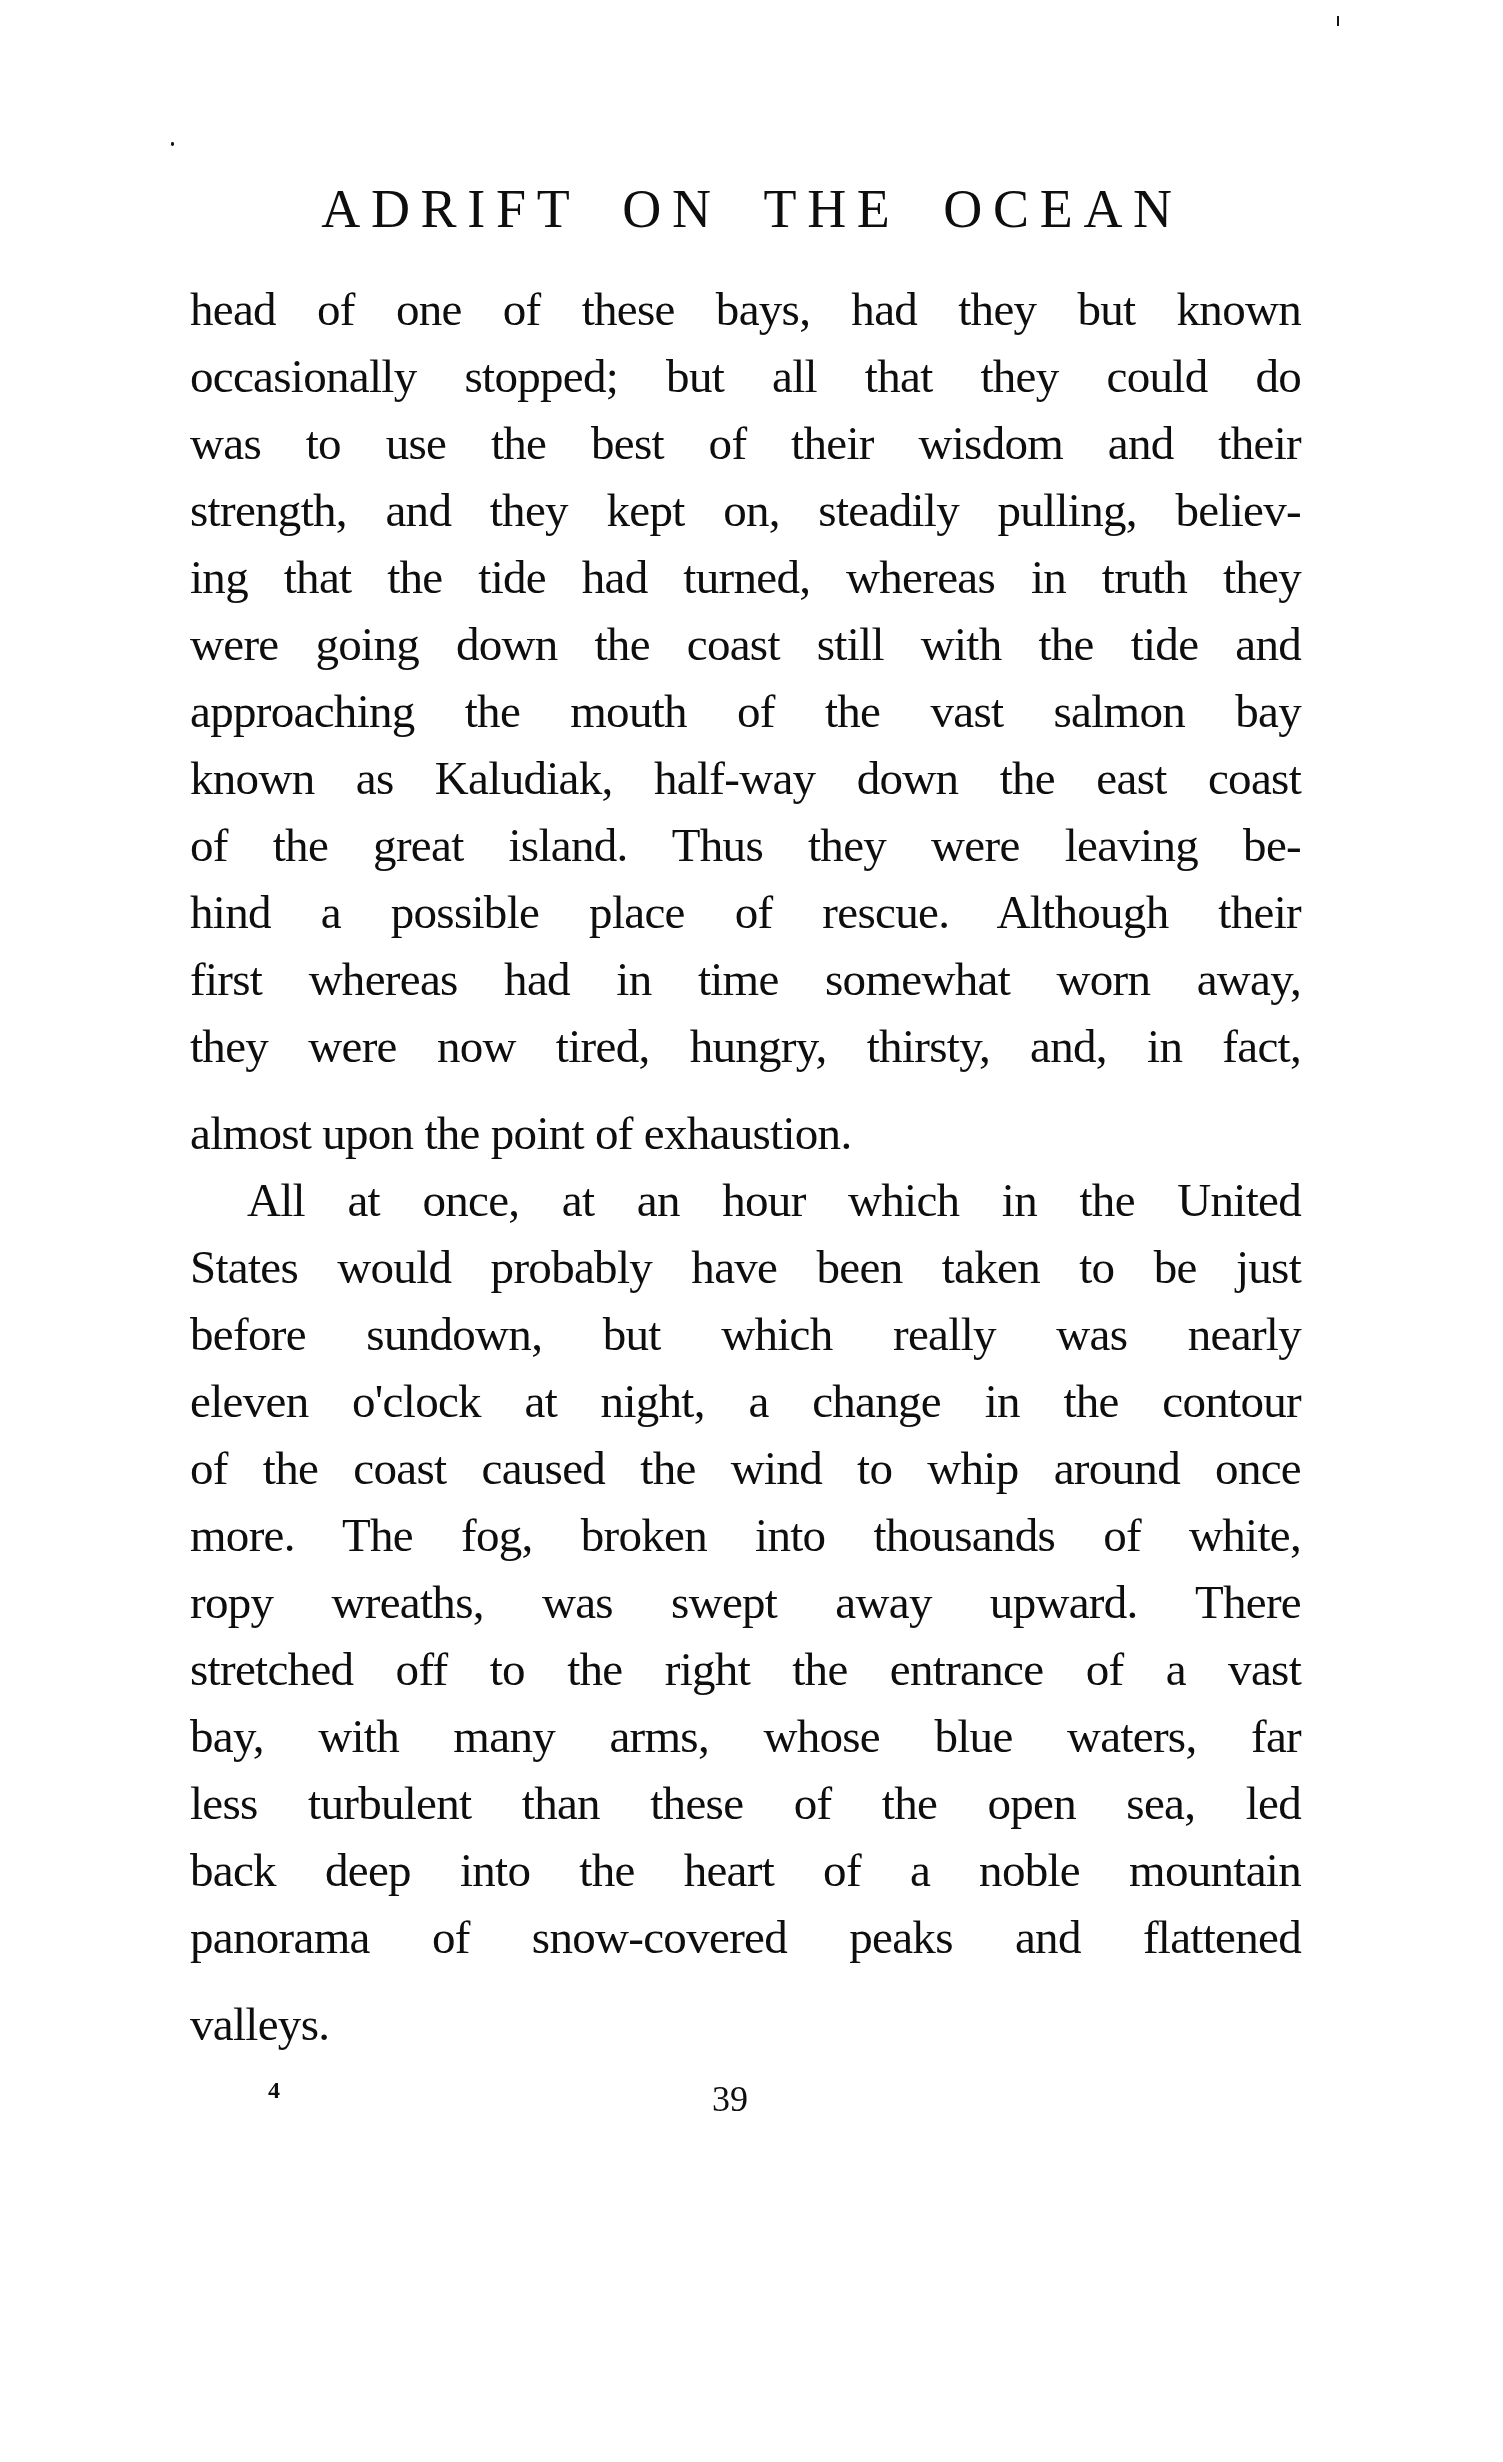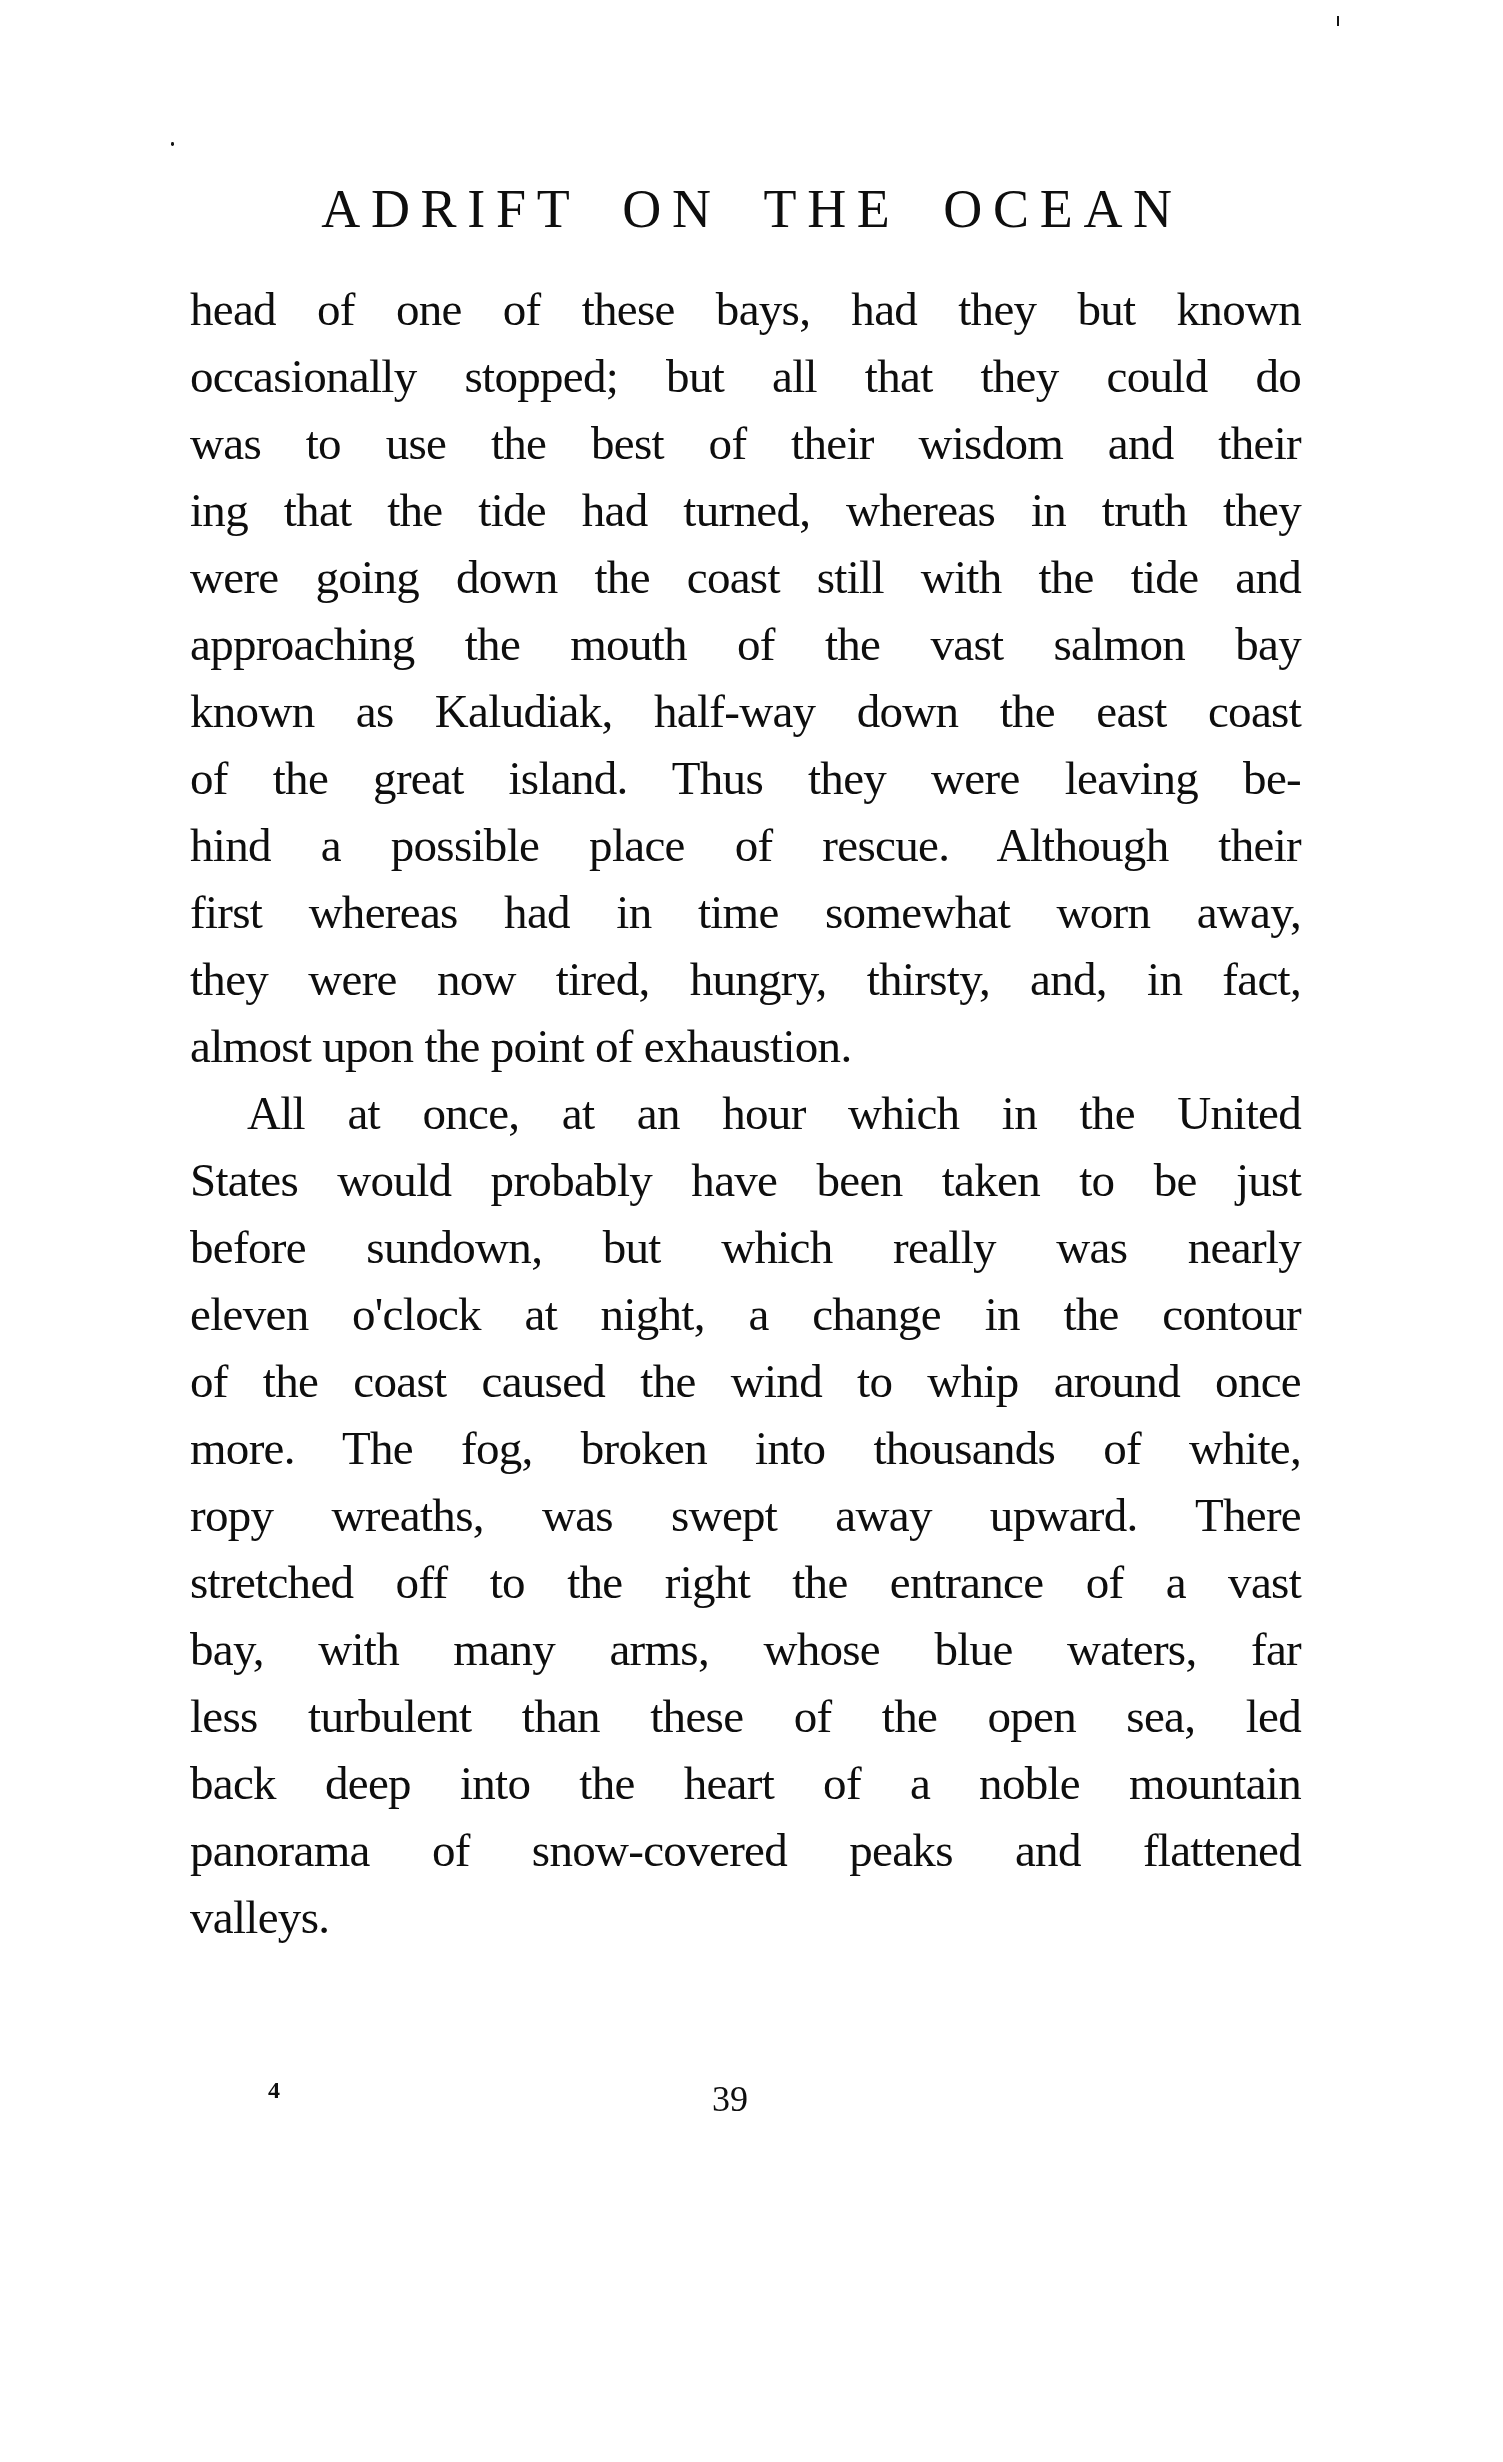--- a/index.html
+++ b/index.html
@@ -40,20 +40,21 @@
     height: 67px;
     letter-spacing: -0.7px;
     text-align: justify;
     text-align-last: justify;
     overflow: visible;
     white-space: normal;
   }
   .ln.last {
     text-align: left;
     text-align-last: left;
+    margin-top: 20px;
   }
   .ln.indent {
     text-indent: 57px;
   }
   .signature-mark {
     position: absolute;
     left: 268px;
     top: 2078px;
     font-size: 24px;
     line-height: 24px;
@@ -93,20 +94,21 @@
   <div class="speck margin-speck"></div>
 
   <div class="running-head">ADRIFT ON THE OCEAN</div>
 
   <div class="body-text">
 
     <div>
       <div class="ln">head of one of these bays, had they but known</div>
       <div class="ln">occasionally stopped; but all that they could do</div>
       <div class="ln">was to use the best of their wisdom and their</div>
+      <div class="ln">strength, and they kept on, steadily pulling, believ-</div>
       <div class="ln">ing that the tide had turned, whereas in truth they</div>
       <div class="ln">were going down the coast still with the tide and</div>
       <div class="ln">approaching the mouth of the vast salmon bay</div>
       <div class="ln">known as Kaludiak, half-way down the east coast</div>
       <div class="ln">of the great island. Thus they were leaving be-</div>
       <div class="ln">hind a possible place of rescue. Although their</div>
       <div class="ln">first whereas had in time somewhat worn away,</div>
       <div class="ln">they were now tired, hungry, thirsty, and, in fact,</div>
       <div class="ln last">almost upon the point of exhaustion.</div>
     </div>

